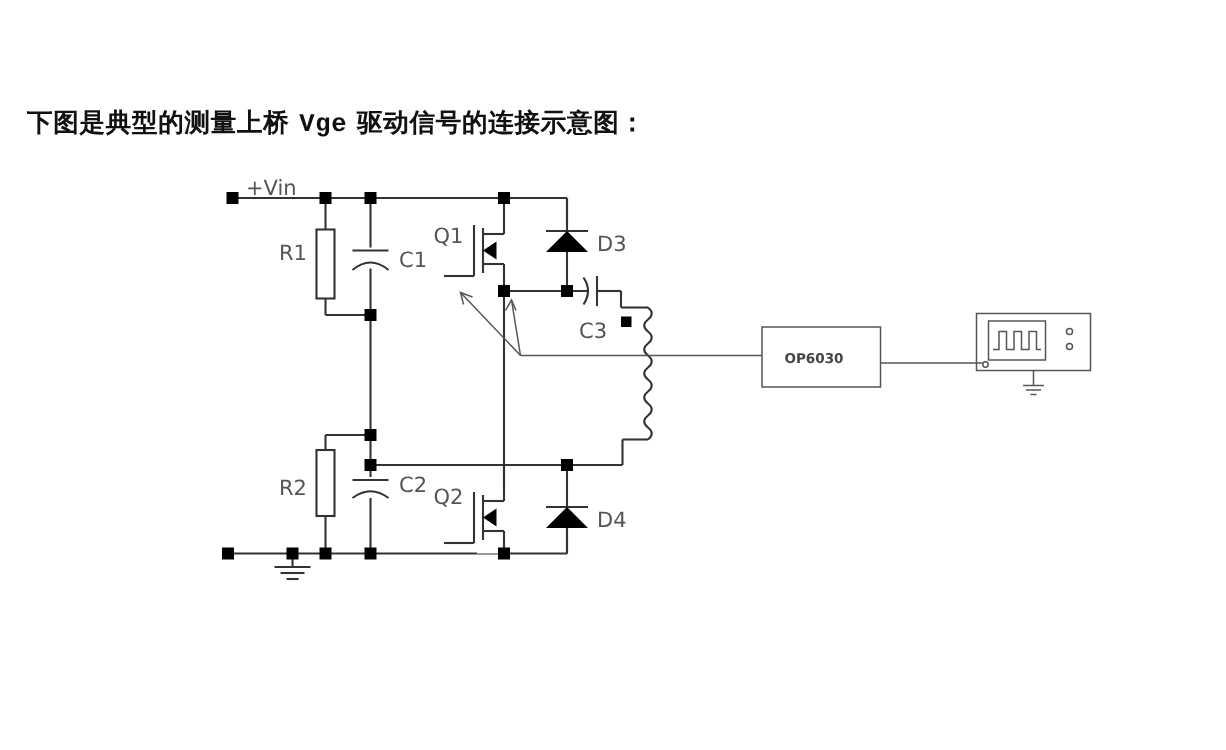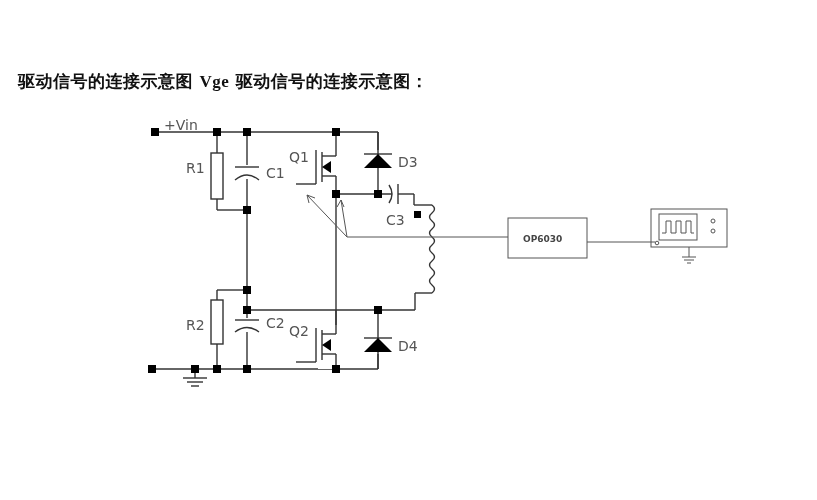--- a/index.html
+++ b/index.html
@@ -3,33 +3,33 @@
 <meta charset="utf-8">
 <style>
   html, body { margin: 0; padding: 0; background: #ffffff; }
   body { width: 817px; height: 500px; position: relative; overflow: hidden; font-family: "DejaVu Serif", "Liberation Serif", serif; }
   .caption {
     position: absolute; left: 18px; top: 70px;
     font-size: 17px; font-weight: bold; color: #111111;
     font-family: "DejaVu Sans", "Liberation Sans", sans-serif;
     letter-spacing: 0.5px;
   }
-  .caption .mono { font-family: Liberation Serif, serif; font-weight: bold; }
+  .caption .mono { font-family: Liberation Mono, monospace; font-weight: bold; }
   svg.circuit { position: absolute; left: 0; top: 0; }
   .lbl { font-family: "DejaVu Sans", "Liberation Sans", sans-serif; font-size: 14px; fill: #555555; }
   .lbl-sm { font-family: "DejaVu Sans", "Liberation Sans", sans-serif; font-size: 9px; fill: #444444; font-weight: bold; }
   .w { stroke: #333333; stroke-width: 1.4; fill: none; }
   .wt { stroke: #555555; stroke-width: 1; fill: none; }
   .node { fill: #000000; }
 </style>
 </head>
 <body>
 
 <div class="caption">
-  <span>驱动信号的连接示意图 </span><span class="mono">Vge</span><span> 驱动信号的连接示意图：</span>
+  <span>下图是典型的测量上桥 </span><span class="mono">Vge</span><span> 驱动信号的连接示意图：</span>
 </div>
 
 <svg class="circuit" width="817" height="500" viewBox="0 0 817 500">
 
   <g>
     <line class="w" x1="155" y1="132" x2="378" y2="132"></line>
     <line class="w" x1="378" y1="132" x2="378" y2="150"></line>
   </g>
   <text class="lbl" x="164" y="130">+Vin</text>
 

